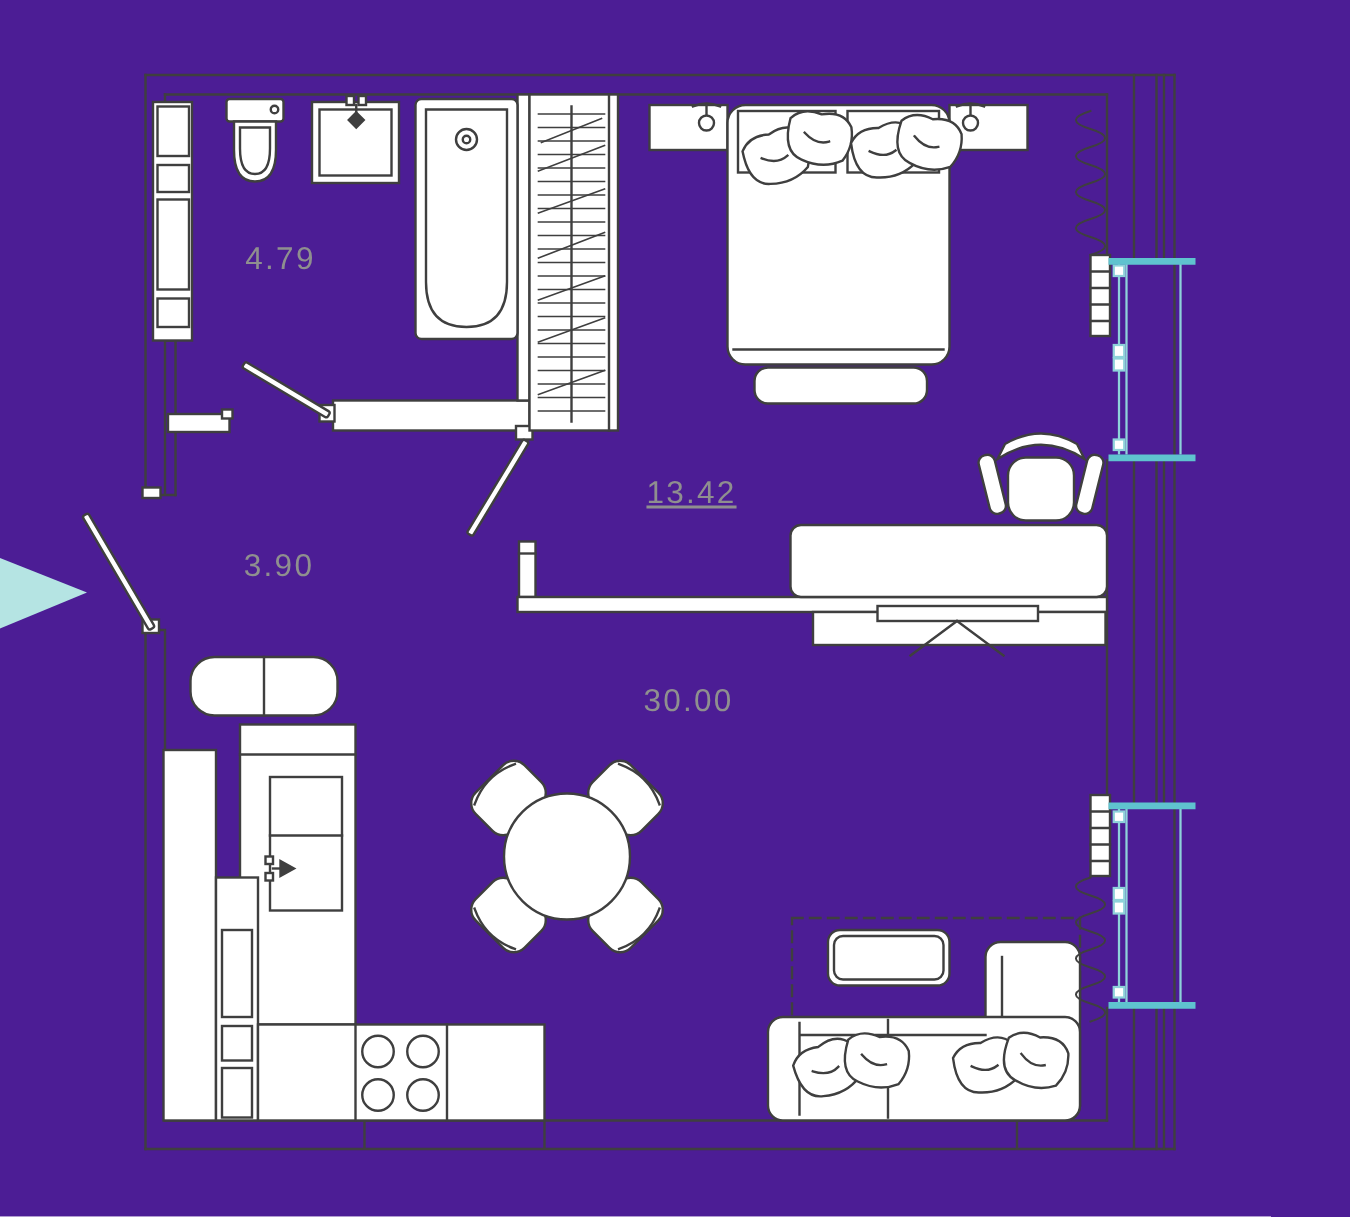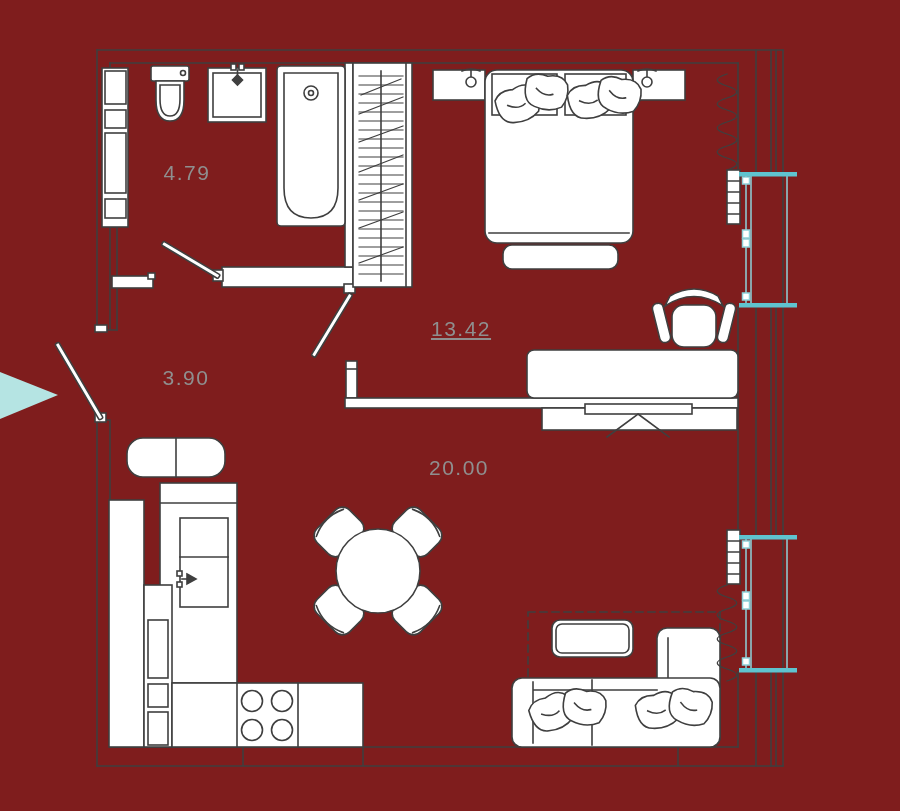--- a/index.html
+++ b/index.html
@@ -1,16 +1,16 @@
 <!DOCTYPE html>
 <html><head>
 <meta charset="utf-8">
 <style>
   html,body{margin:0;padding:0;background:#fff;}
-  .canvas{position:relative;width:900px;height:811px;background:#7f1d1d;overflow:hidden;
+  .canvas{position:relative;width:900px;height:811px;background:#4c1d95;overflow:hidden;
           font-family:"Liberation Sans",sans-serif;}
   .canvas svg{position:absolute;left:0;top:0;}
   .room-label{position:absolute;transform:translate(-50%,-50%);color:#8f8f8f;
               font-size:21px;letter-spacing:1.5px;white-space:nowrap;
               font-family:"Liberation Sans",sans-serif;}
 </style>
 </head>
 <body>
 
 <div class="canvas">
@@ -218,14 +218,14 @@
     <rect x="739" y="172" width="58" height="4.5"></rect>
     <rect x="739" y="303" width="58" height="4.5"></rect>
     <rect x="739" y="535" width="58" height="4.5"></rect>
     <rect x="739" y="668" width="58" height="4.5"></rect>
   </g>
 </svg>
 
 <div class="room-label" style="left:187px;top:173px;">4.79</div>
 <div class="room-label" style="left:186px;top:378px;text-align:center;">3.90</div>
 <div class="room-label" style="left:461px;top:329px;text-decoration:underline;">13.42</div>
-<div class="room-label" style="left:459px;top:468px;">20.00</div>
+<div class="room-label" style="left:459px;top:468px;">30.00</div>
 </div>
 
 </body></html>

